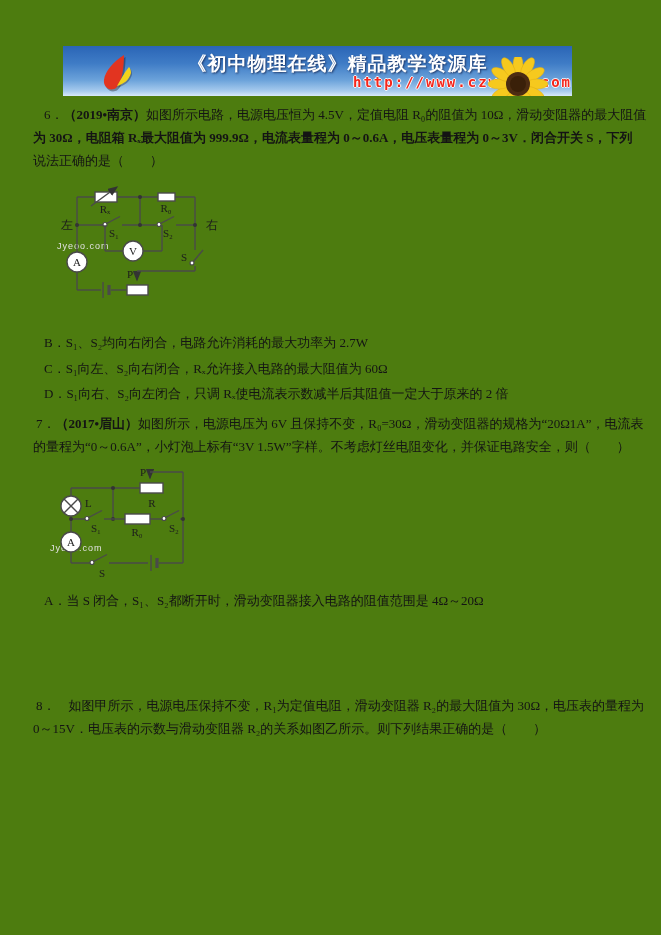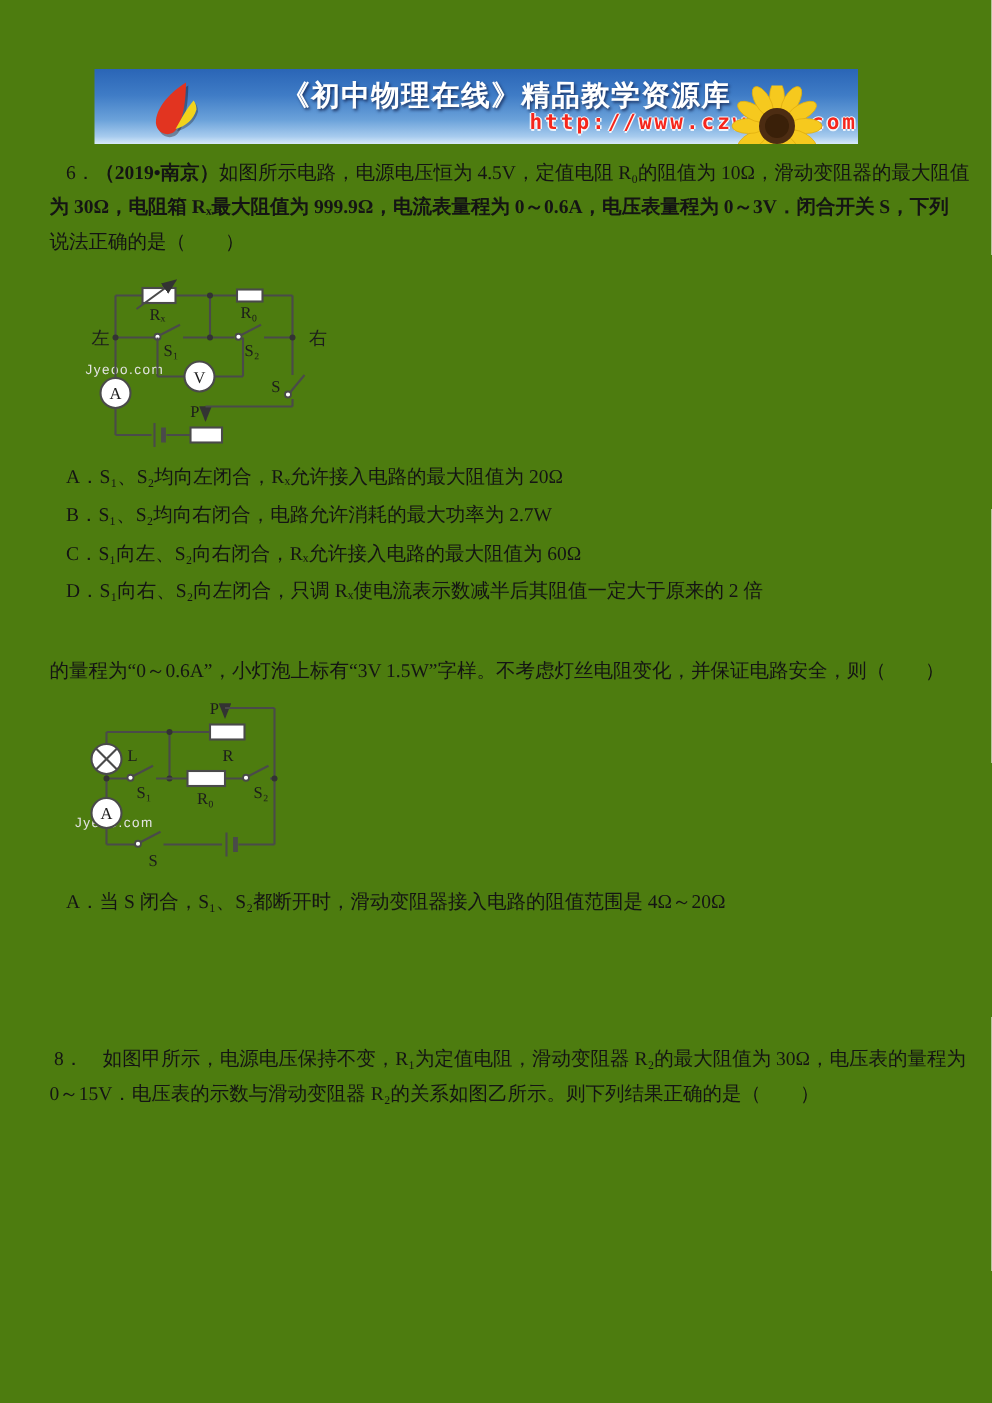--- a/index.html
+++ b/index.html
@@ -138,25 +138,25 @@
     <rect class="res" x="82" y="103" width="21" height="10"></rect>
     <line x1="92" y1="89" x2="92" y2="98" marker-end="url(#ah6)"></line>
     <text x="88" y="96" text-anchor="end">P</text>
     <line x1="92" y1="89" x2="150" y2="89"></line>
 
     <circle class="pivot" cx="147" cy="81" r="2"></circle>
     <line x1="148.5" y1="79.5" x2="158" y2="68"></line>
     <text x="142" y="79" text-anchor="end">S</text>
   </svg>
 
-  <div class="tline" style="left:44px; top:310px;">A．S₁、S₂均向左闭合，Rₓ允许接入电路的最大阻值为 20Ω</div>
   <div class="tline" style="left:44px; top:335px;">B．S₁、S₂均向右闭合，电路允许消耗的最大功率为 2.7W</div>
   <div class="tline" style="left:44px; top:361px;">C．S₁向左、S₂向右闭合，Rₓ允许接入电路的最大阻值为 60Ω</div>
   <div class="tline" style="left:44px; top:386px;">D．S₁向右、S₂向左闭合，只调 Rₓ使电流表示数减半后其阻值一定大于原来的 2 倍</div>
 
+  <div class="tline" style="left:36px; top:416px;"><span>7．</span><b>（2017•眉山）</b><span>如图所示，电源电压为 6V 且保持不变，R₀=30Ω，滑动变阻器的规格为“20Ω1A”，电流表</span></div>
   <div class="tline" style="left:33px; top:439px;">的量程为“0～0.6A”，小灯泡上标有“3V 1.5W”字样。不考虑灯丝电阻变化，并保证电路安全，则（　　）</div>
 
   <div class="wm" style="left:50px; top:543px;">Jyeoo.com</div>
 
   <svg class="ckt" style="left:35px; top:466px;" width="200" height="122" viewBox="0 0 200 122">
     <defs>
       <marker id="ah7" markerWidth="9" markerHeight="8" refX="6.5" refY="3" orient="auto">
         <path d="M0,0 L7.5,3 L0,6 Z" fill="#333" stroke="none"></path>
       </marker>
     </defs>

